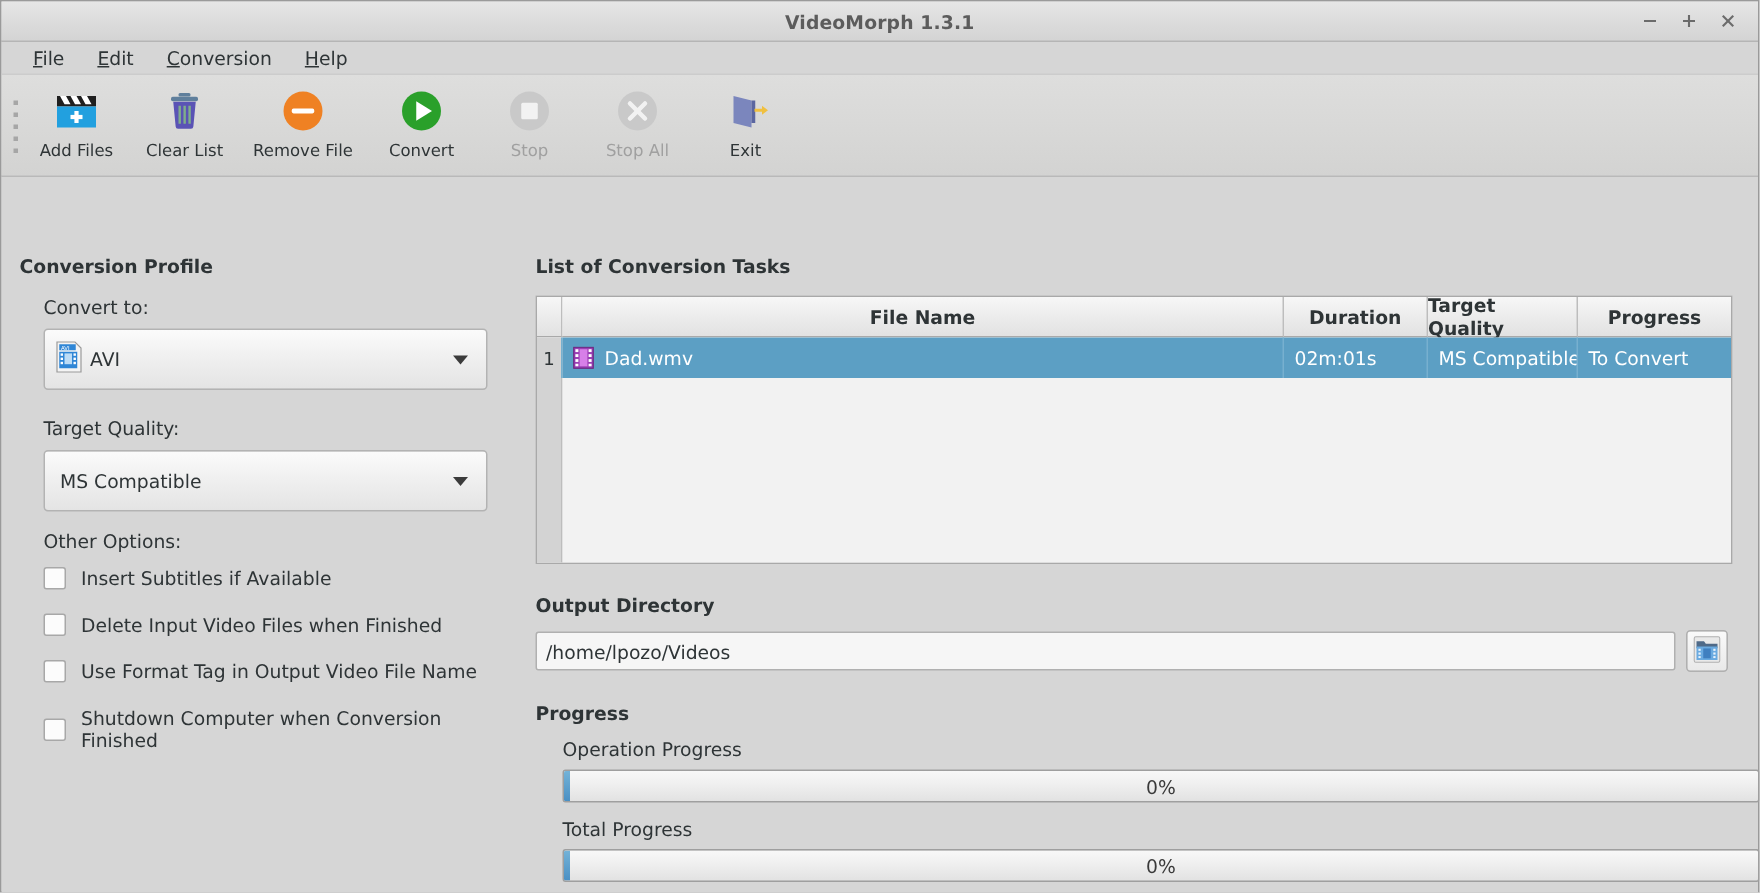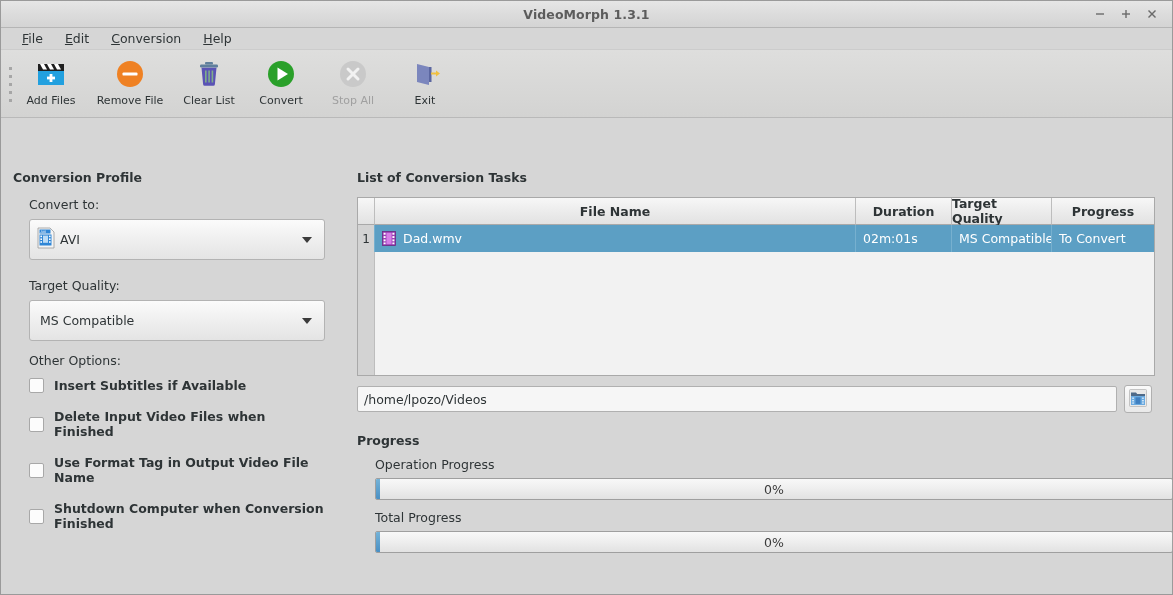--- a/index.html
+++ b/index.html
@@ -114,21 +114,21 @@
 
   .opt-title { font-size: 12.5px; margin: 0 0 10px 16px; }
   .check-row {
     display: flex; align-items: center; margin: 0 0 16px 16px; cursor: default;
   }
   .checkbox {
     width: 15px; height: 15px; background: #fcfcfc;
     border: 1px solid #a8a8a8; border-radius: 2px; margin-right: 10px;
     flex: 0 0 15px;
   }
-  .check-row .txt { font-size: 12.5px; font-weight: bold; }
+  .check-row .txt { font-size: 12.5px; }
 
   
   .tbl-wrap {
     margin-top: 12px;
     border: 1px solid #a9a9a9;
     background: #f2f2f2;
     height: 179px; width: 798px;
     display: flex; flex-direction: column;
     overflow: hidden;
   }
@@ -256,54 +256,63 @@
           <polygon points="13,6 17,6 20,11.5 16,11.5" fill="#ffffff"></polygon>
           <polygon points="20,6 24,6 27,11.5 23,11.5" fill="#ffffff"></polygon>
           <rect x="4" y="13" width="26" height="14" fill="#22a0df"></rect>
           <rect x="15.6" y="16" width="2.8" height="8" fill="#ffffff"></rect>
           <rect x="13" y="18.6" width="8" height="2.8" fill="#ffffff"></rect>
         </svg>
       </div>
       <div class="lbl">Add Files</div>
     </div>
 
-    <div class="tbtn w-wide">
-      <div class="ic">
-        <svg width="32" height="32" viewBox="0 0 32 32">
-          <circle cx="16" cy="16" r="13" fill="#ef8123"></circle>
-          <rect x="8.5" y="14.4" width="15" height="3.2" rx="1.2" fill="#ffffff"></rect>
-        </svg>
-      </div>
-      <div class="lbl">Remove File</div>
-    </div>
-
     <div class="tbtn">
       <div class="ic">
         <svg width="30" height="32" viewBox="0 0 30 32">
           <rect x="11" y="4" width="8" height="2.4" rx="1" fill="#5f7f9c"></rect>
           <rect x="6" y="6.5" width="18" height="3" rx="1.2" fill="#5f7f9c"></rect>
           <path d="M7.5 9.8 h15 l-1.6 16.5 a1.6 1.6 0 0 1 -1.6 1.5 h-8.6 a1.6 1.6 0 0 1 -1.6 -1.5 z" fill="#5a53b5"></path>
           <rect x="11" y="12.5" width="1.6" height="12" fill="#7fae8a"></rect>
           <rect x="14.3" y="12.5" width="1.6" height="12" fill="#7fae8a"></rect>
           <rect x="17.6" y="12.5" width="1.6" height="12" fill="#7fae8a"></rect>
         </svg>
       </div>
       <div class="lbl">Clear List</div>
     </div>
 
+    <div class="tbtn w-wide">
+      <div class="ic">
+        <svg width="32" height="32" viewBox="0 0 32 32">
+          <circle cx="16" cy="16" r="13" fill="#ef8123"></circle>
+          <rect x="8.5" y="14.4" width="15" height="3.2" rx="1.2" fill="#ffffff"></rect>
+        </svg>
+      </div>
+      <div class="lbl">Remove File</div>
+    </div>
+
     <div class="tbtn">
       <div class="ic">
         <svg width="32" height="32" viewBox="0 0 32 32">
           <circle cx="16" cy="16" r="13" fill="#2aa02a"></circle>
           <polygon points="12.5,9.5 23,16 12.5,22.5" fill="#ffffff"></polygon>
         </svg>
       </div>
       <div class="lbl">Convert</div>
     </div>
 
+    <div class="tbtn disabled">
+      <div class="ic">
+        <svg width="32" height="32" viewBox="0 0 32 32">
+          <circle cx="16" cy="16" r="13" fill="#c9c9c9"></circle>
+          <rect x="10.5" y="10.5" width="11" height="11" rx="1" fill="#f2f2f2"></rect>
+        </svg>
+      </div>
+      <div class="lbl">Stop</div>
+    </div>
 
     <div class="tbtn">
       <div class="ic">
         <svg width="32" height="32" viewBox="0 0 32 32">
           <circle cx="16" cy="16" r="13" fill="#c9c9c9"></circle>
           <line x1="11" y1="11" x2="21" y2="21" stroke="#f2f2f2" stroke-width="3" stroke-linecap="round"></line>
           <line x1="21" y1="11" x2="11" y2="21" stroke="#f2f2f2" stroke-width="3" stroke-linecap="round"></line>
         </svg>
       </div>
       <div class="lbl" style="color:#a0a0a0">Stop All</div>
@@ -413,20 +422,21 @@
             <div class="cell c-prog">To Convert</div>
           </div>
 
           <div class="filler">
             <div class="gutter-fill"></div>
             <div class="rest"></div>
           </div>
         </div>
       </div>
 
+      <div class="sub-title">Output Directory</div>
       <div class="dir-row">
         <div class="dir-input">/home/lpozo/Videos</div>
         <div class="dir-btn">
           <span>
             <svg width="20" height="20" viewBox="0 0 20 20">
               <rect x="1.5" y="1.5" width="17" height="17" rx="1" fill="#e9e9e9" stroke="#b0b0b0" stroke-width="0.7"></rect>
               <path d="M3 4.5 h5 l1.2 1.6 h7.8 v3 h-14 z" fill="#4f6a88"></path>
               <rect x="3" y="8" width="14" height="9" fill="#6aaae0"></rect>
               <rect x="7.5" y="9.3" width="5" height="6.6" fill="#3f7fc0"></rect>
               <rect x="4.3" y="9.5" width="1.5" height="1.4" fill="#e9f3fc"></rect>

